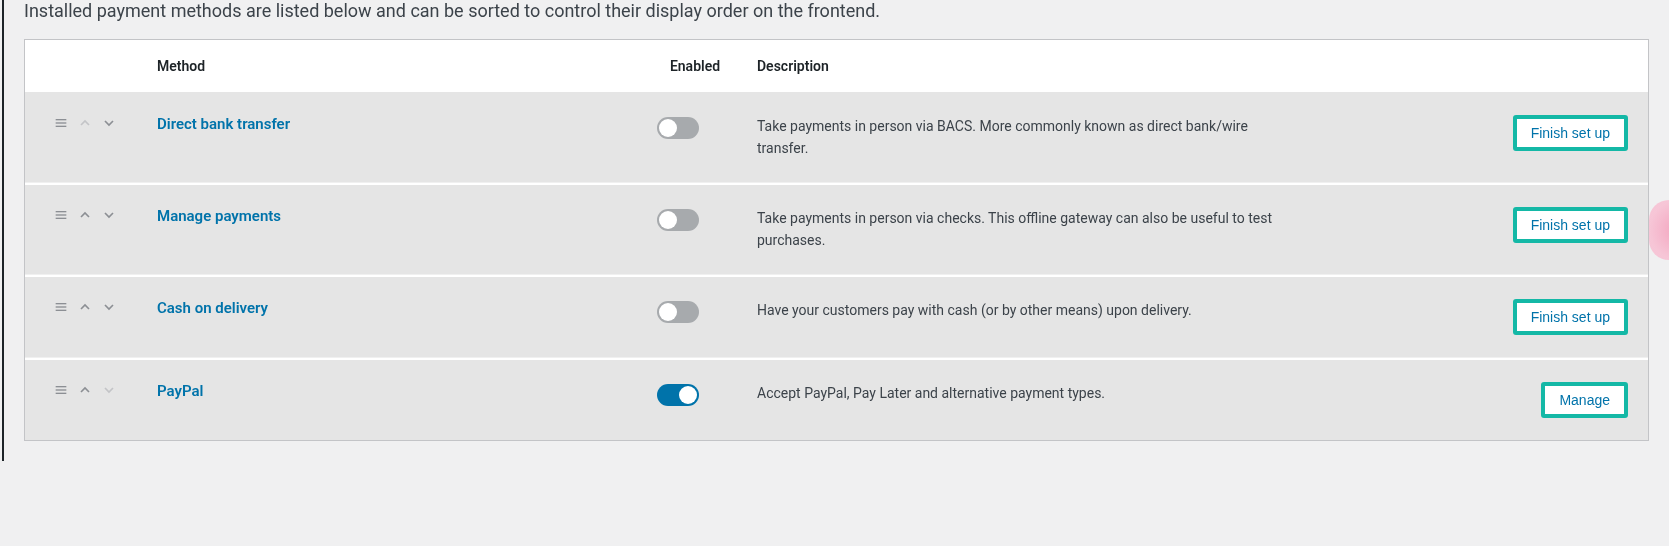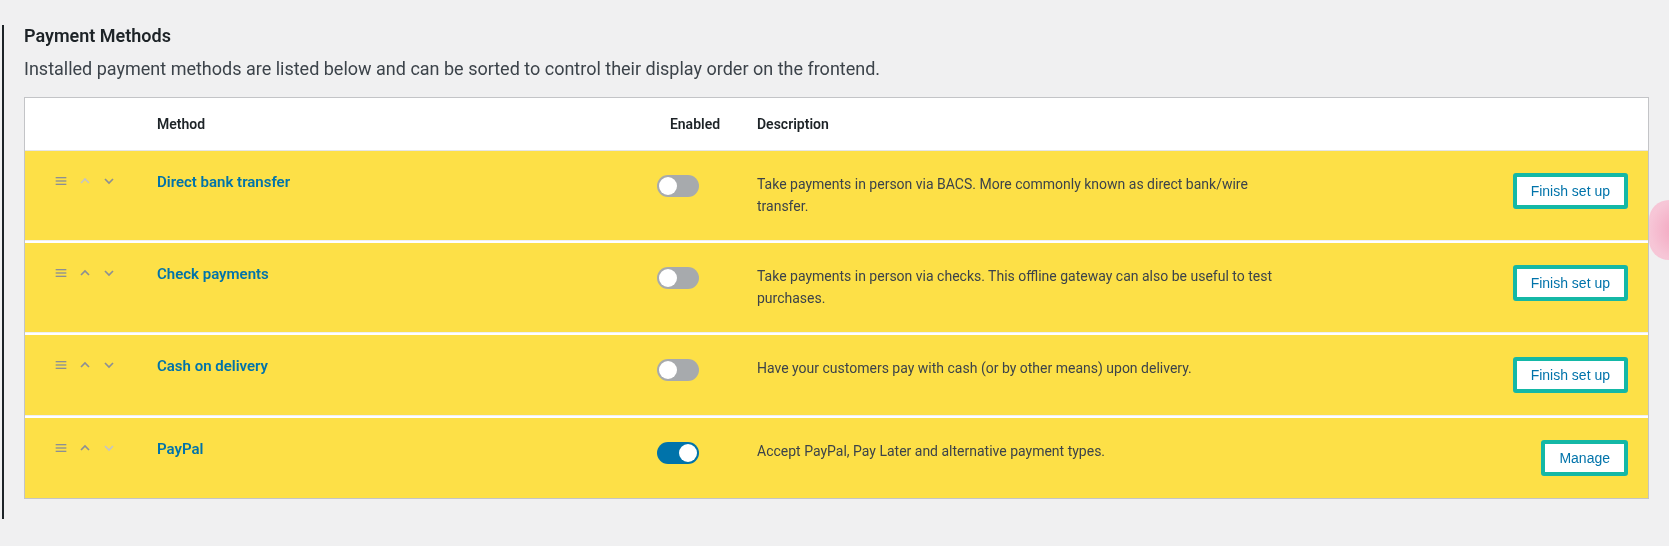--- a/index.html
+++ b/index.html
@@ -58,21 +58,21 @@
       width: 100px;
       text-align: center;
     }
     .payment-table thead th.col-desc {
       width: auto;
     }
     .payment-table thead th.col-action {
       width: 180px;
     }
     .payment-table tbody tr {
-      background: #fde047;
+      background: #e5e5e5;
     }
     .payment-table tbody tr td {
       padding: 22px 12px;
       vertical-align: top;
       border-bottom: 1px solid #f0f0f0;
       border-top: 2px solid #fff;
     }
     .payment-table tbody tr:first-child td {
       border-top: none;
     }
@@ -178,21 +178,20 @@
       height: 60px;
       border-radius: 30px 0 0 30px;
       background: radial-gradient(circle at 30px 30px, #f48fb1 0%, #f8bbd0 70%);
       opacity: 0.8;
     }
   </style>
 </head>
 <body>
 
 <div class="wrap">
-  <h2 class="section-heading">Payment Methods</h2>
   <p class="section-description">Installed payment methods are listed below and can be sorted to control their display order on the frontend.</p>
 
   <table class="payment-table">
     <thead>
       <tr>
         <th class="col-sort"></th>
         <th class="col-method">Method</th>
         <th class="col-enabled">Enabled</th>
         <th class="col-desc">Description</th>
         <th class="col-action"></th>
@@ -243,21 +242,21 @@
                   <polyline points="6 15 12 9 18 15"></polyline>
                 </svg>
               </span>
       <span class="sort-arrow ">
                 <svg viewBox="0 0 24 24" fill="none" stroke="currentColor" stroke-width="2.5">
                   <polyline points="6 9 12 15 18 9"></polyline>
                 </svg>
               </span>
     </div>
   </td>
-          <td><a class="method-name" href="#">Check payments</a></td>
+          <td><a class="method-name" href="#">Manage payments</a></td>
           <td><label class="toggle-switch"><input type="checkbox" style=""><span class="toggle-slider"></span></label></td>
           <td>
             <div class="method-description">Take payments in person via checks. This offline gateway can also be useful to test purchases.</div>
           </td>
           <td class="action-cell"><button class="action-button">Finish set up</button></td>
         </tr>
         <tr>
           <td>
     <div class="sort-controls">
       <span class="sort-handle">

